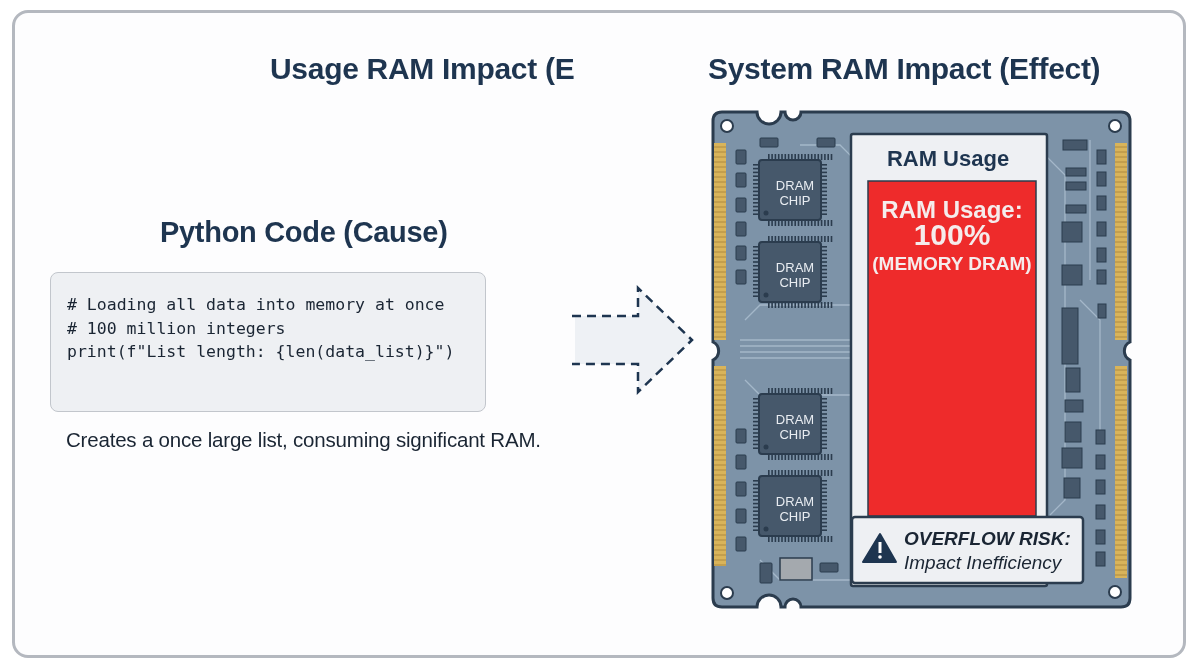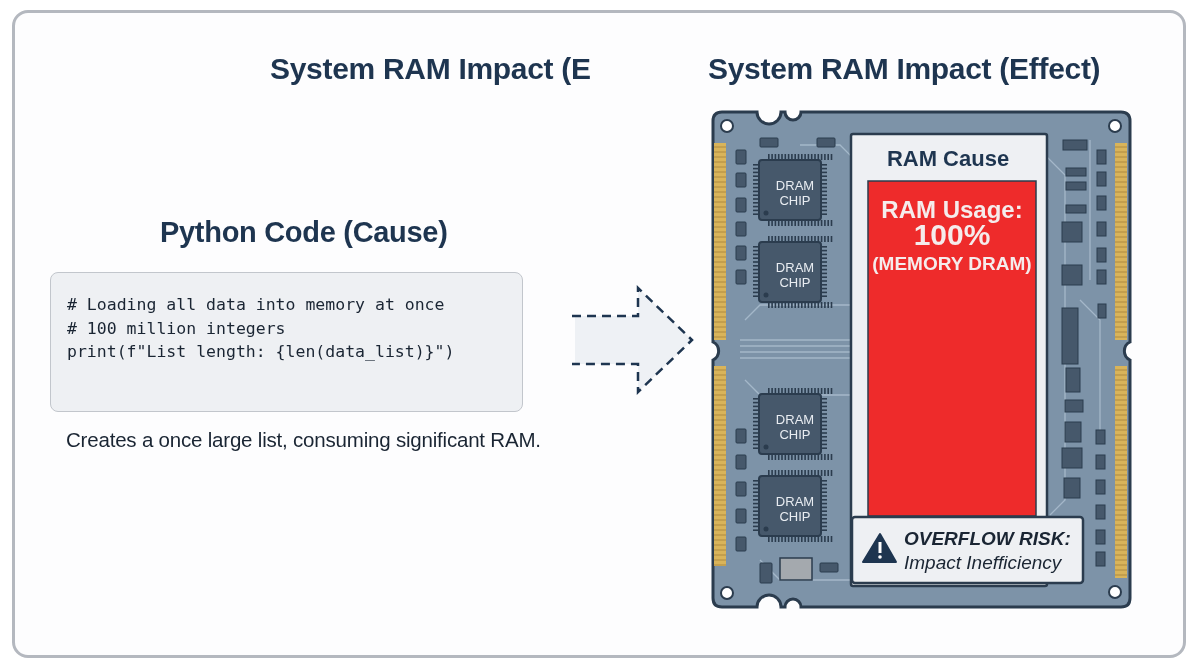--- a/index.html
+++ b/index.html
@@ -2,40 +2,40 @@
 <html><head>
 <meta charset="utf-8">
 <style>
   html, body { margin:0; padding:0; }
   body { width:1200px; height:670px; background:#ffffff; position:relative; overflow:hidden; font-family:"Liberation Sans", sans-serif; }
   .frame { position:absolute; left:12px; top:10px; width:1174px; height:648px; border:3px solid #b4b8bf; border-radius:16px; background:#fdfdfe; box-sizing:border-box; }
   .title { position:absolute; font-weight:bold; color:#1e3550; font-family:"Liberation Sans", sans-serif; white-space:nowrap; letter-spacing:-0.3px; }
   #title-left { left:270px; top:52px; font-size:30px; }
   #title-right { left:708px; top:52px; font-size:30px; }
   #title-code { left:160px; top:216px; font-size:29px; }
-  .code-box { position:absolute; left:50px; top:272px; width:473px; height:140px; background:#eef0f3; border:1.5px solid #c2c6cc; border-radius:8px; box-sizing:border-box; padding:20px 0 0 16px; }
+  .code-box { position:absolute; left:50px; top:272px; width:436px; height:140px; background:#eef0f3; border:1.5px solid #c2c6cc; border-radius:8px; box-sizing:border-box; padding:20px 0 0 16px; }
   .code-line { font-family:"DejaVu Sans Mono", monospace; font-size:16.5px; color:#1a2533; line-height:23.5px; white-space:pre; }
   .caption { position:absolute; left:66px; top:428px; font-size:20.5px; color:#1a2533; white-space:nowrap; letter-spacing:-0.2px; }
   svg.diagram { position:absolute; left:0; top:0; width:1200px; height:670px; }
   .ram-label-title { position:absolute; left:856px; top:146px; width:184px; text-align:center; font-size:22px; font-weight:bold; color:#1e3550; }
   .ram-fill-text { position:absolute; left:868px; width:168px; text-align:center; color:#f5ecec; font-weight:bold; }
   #rt1 { top:196px; font-size:24px; }
   #rt2 { top:218px; font-size:30px; }
   #rt3 { top:253px; font-size:19px; }
   .overflow { position:absolute; left:904px; top:528px; color:#1a2533; white-space:nowrap;font-style:italic; }
   #of1 { font-weight:bold; font-size:19px; }
   #of2 { font-size:19px; top:552px; }
   .chip-text { position:absolute; width:80px; text-align:center; color:#e8ecf1; font-size:13px; line-height:15px; }
 </style>
 </head>
 <body>
 
 <div class="frame"></div>
 
-<div class="title" id="title-left">System RAM Impact (E</div>
+<div class="title" id="title-left">Usage RAM Impact (E</div>
 <div class="title" id="title-right">System RAM Impact (Effect)</div>
 <div class="title" id="title-code">Python Code (Cause)</div>
 
 <div class="code-box">
   <div class="code-line"># Loading all data into memory at once</div>
   <div class="code-line"># 100 million integers</div>
   <div class="code-line">print(f"List length: {len(data_list)}")</div>
 </div>
 <div class="caption">Creates a once large list, consuming significant RAM.</div>
 
@@ -598,19 +598,19 @@
   </div>
 <div class="chip-text" style="left:755px;top:412px;">
     <div>DRAM</div>
     <div>CHIP</div>
   </div>
 <div class="chip-text" style="left:755px;top:494px;">
     <div>DRAM</div>
     <div>CHIP</div>
   </div>
 
-<div class="ram-label-title">RAM Cause</div>
+<div class="ram-label-title">RAM Usage</div>
 <div class="ram-fill-text" id="rt1">RAM Usage:</div>
 <div class="ram-fill-text" id="rt2">100%</div>
 <div class="ram-fill-text" id="rt3">(MEMORY DRAM)</div>
 
 <div class="overflow" id="of1">OVERFLOW RISK:</div>
 <div class="overflow" id="of2">Impact Inefficiency</div>
 
 </body></html>

